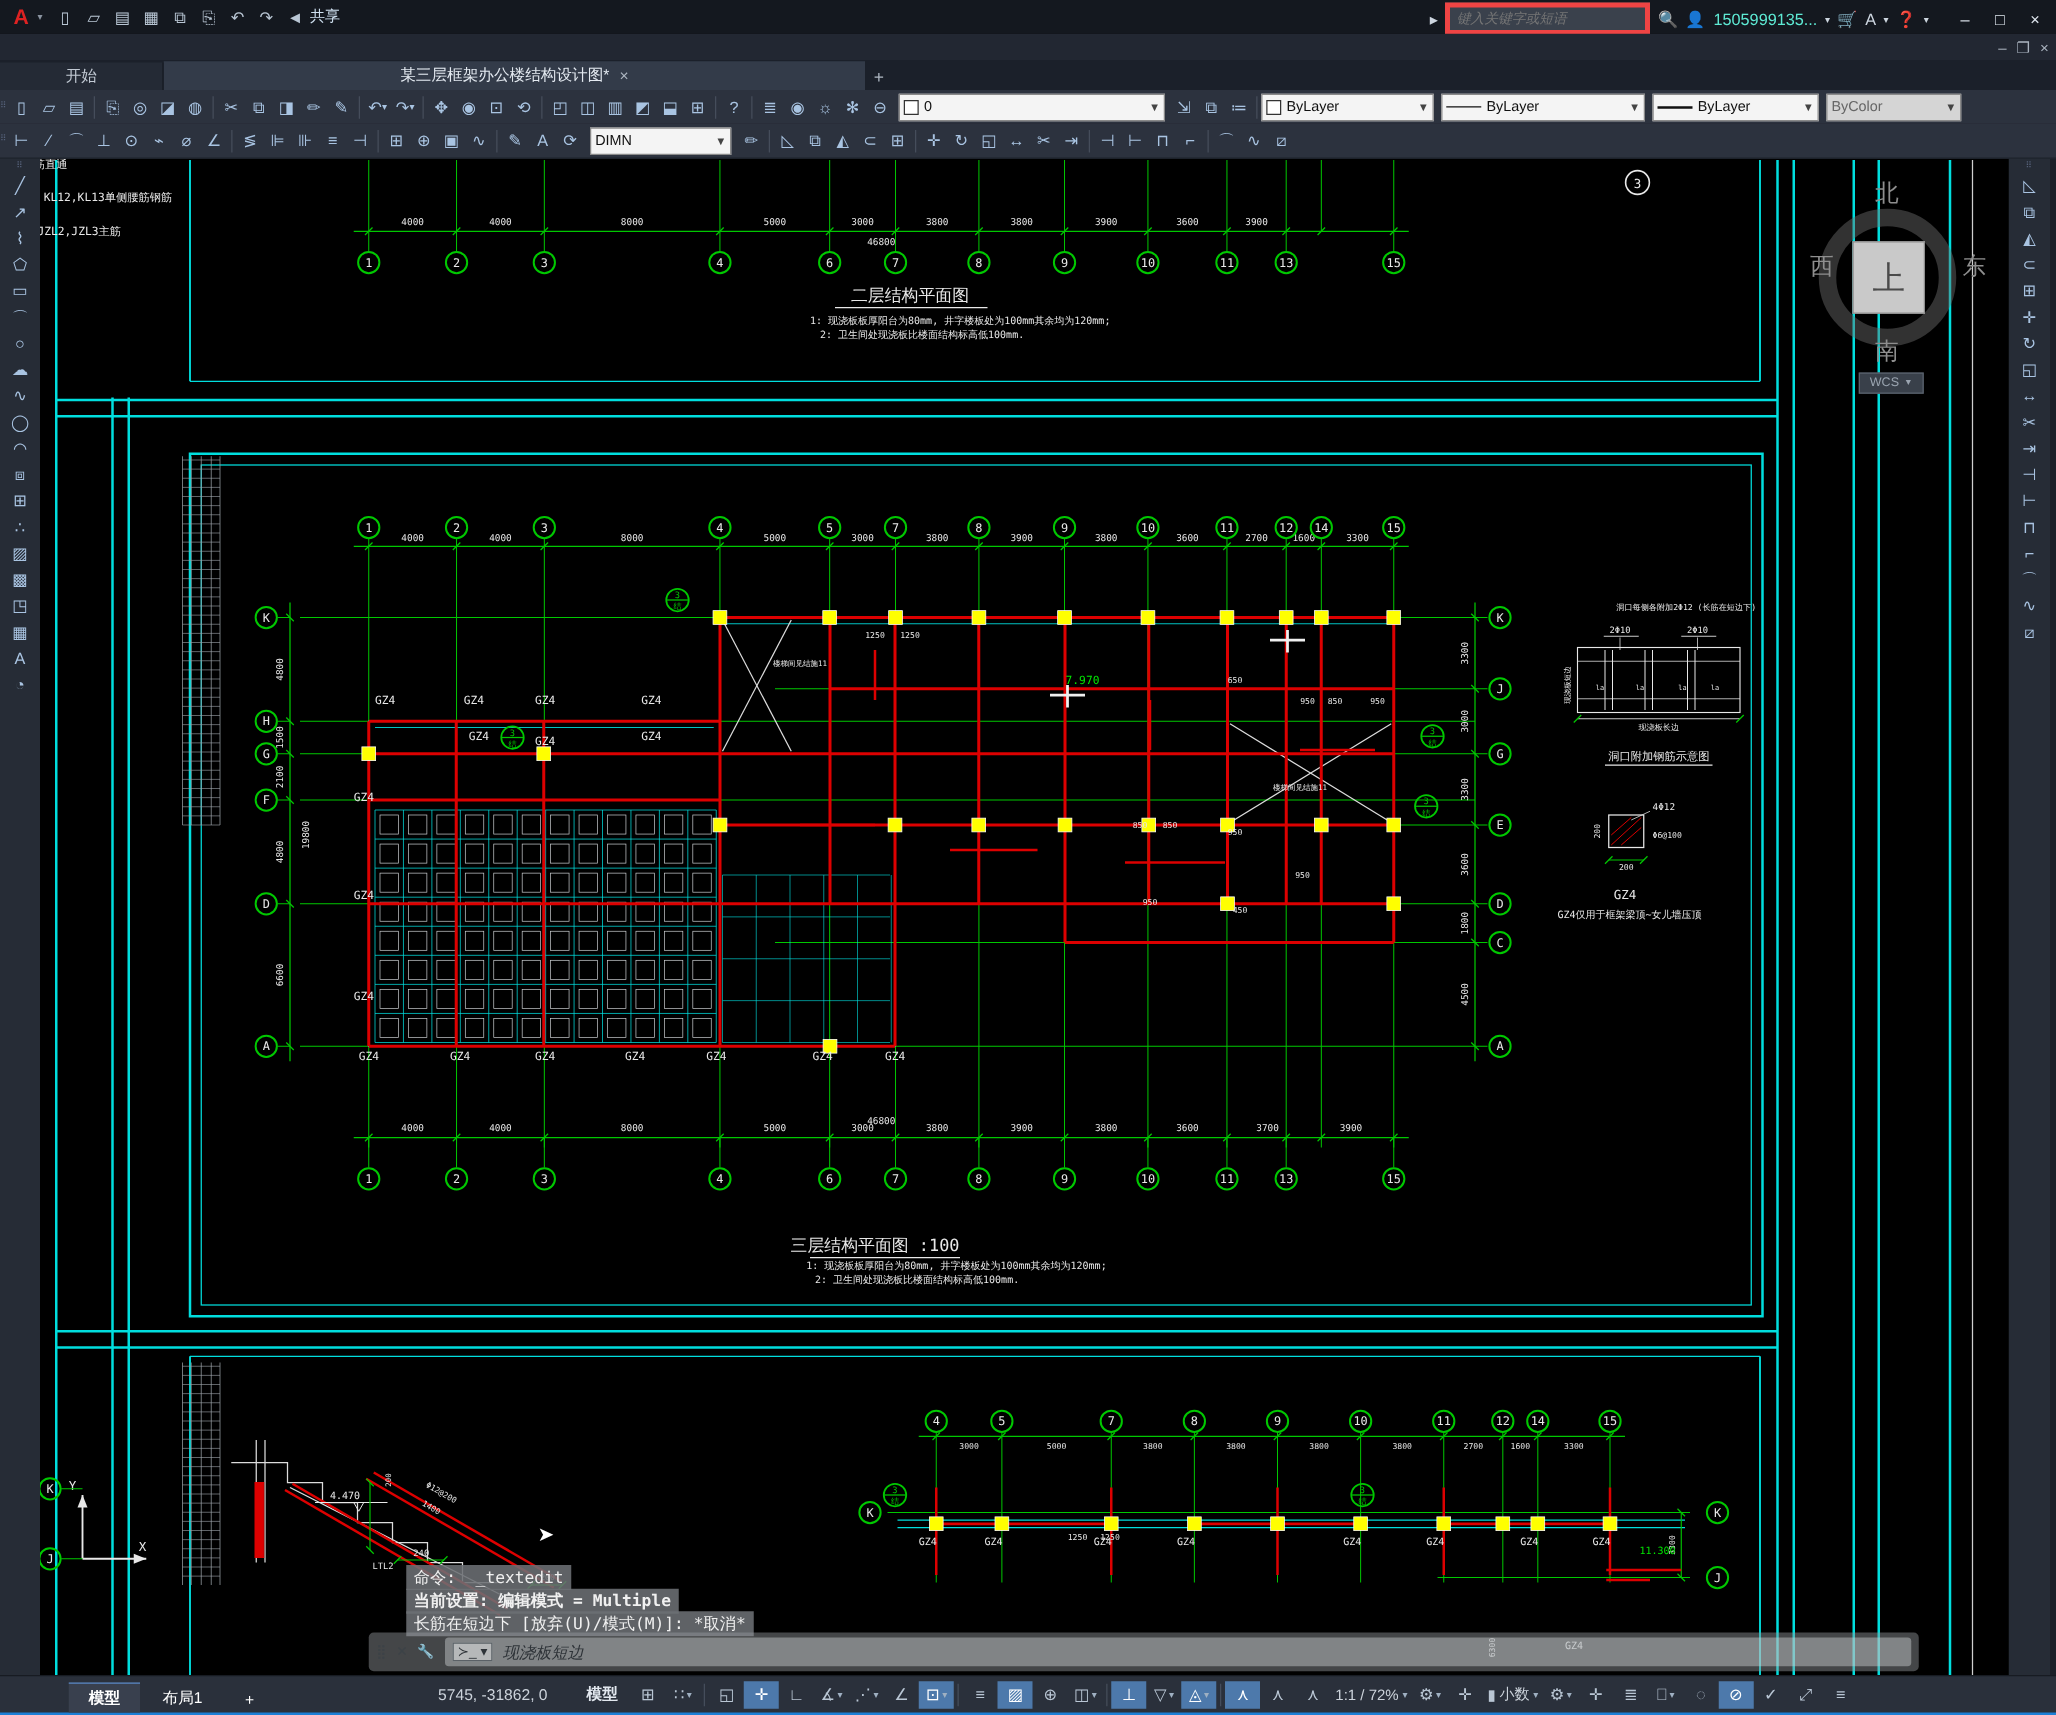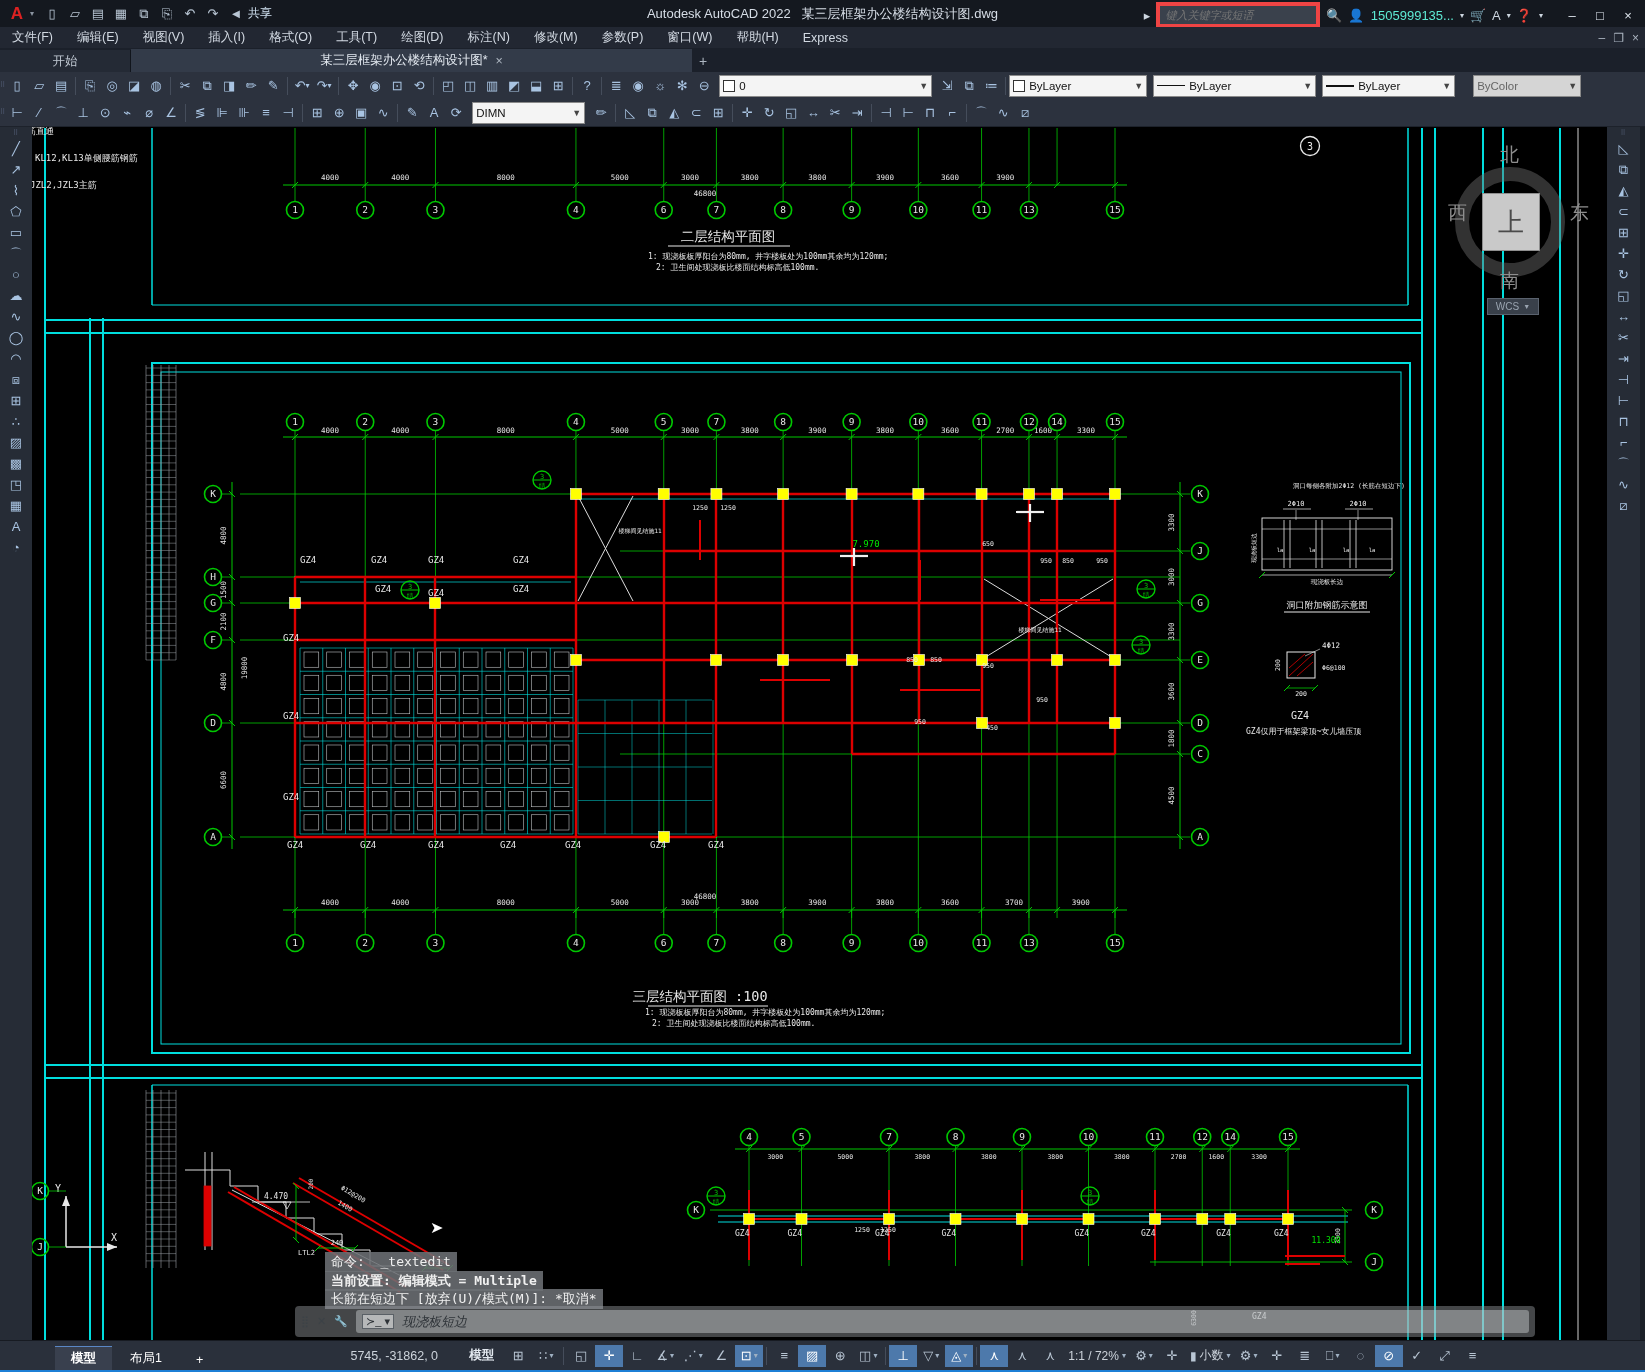--- a/index.html
+++ b/index.html
@@ -87,23 +87,20 @@
       <div class="qicon">▱</div>
       <div class="qicon">▤</div>
       <div class="qicon">▦</div>
       <div class="qicon">⧉</div>
       <div class="qicon">⎘</div>
       <div class="qicon">↶</div>
       <div class="qicon">↷</div>
       <div class="qicon">◄</div>
     </div>
   <span id="share-label">共享</span>
-  <div id="tb-title">
-    <span>Autodesk AutoCAD 2022</span>&nbsp;&nbsp;&nbsp;<span>某三层框架办公楼结构设计图.dwg</span>
-  </div>
   <div id="tb-right">
     <span class="tbr-ic">▸</span>
     <input id="tb-search" placeholder="键入关键字或短语" style="">
     <span class="tbr-ic">🔍</span>
     <span class="tbr-ic" style="color:#5ba3d9">👤</span>
     <span class="tbr-user">1505999135...</span>
     <span class="tbr-ic" style="font-size:8px">▾</span>
     <span class="tbr-ic">🛒</span>
     <span class="tbr-ic">A</span>
     <span class="tbr-ic" style="font-size:8px">▾</span>
@@ -111,35 +108,20 @@
     <span class="tbr-ic" style="font-size:8px">▾</span>
     <div class="winctl">
       <span class="wbtn">–</span>
       <span class="wbtn">□</span>
       <span class="wbtn">×</span>
     </div>
   </div>
 </div>
 
 <div id="menubar" class="abs">
-  <div id="menu-items" style="display:flex;height:100%;">
-      <div class="menu-item">文件(F)</div>
-      <div class="menu-item">编辑(E)</div>
-      <div class="menu-item">视图(V)</div>
-      <div class="menu-item">插入(I)</div>
-      <div class="menu-item">格式(O)</div>
-      <div class="menu-item">工具(T)</div>
-      <div class="menu-item">绘图(D)</div>
-      <div class="menu-item">标注(N)</div>
-      <div class="menu-item">修改(M)</div>
-      <div class="menu-item">参数(P)</div>
-      <div class="menu-item">窗口(W)</div>
-      <div class="menu-item">帮助(H)</div>
-      <div class="menu-item">Express</div>
-    </div>
   <div class="wdoc">
     <span>–</span>
     <span>❐</span>
     <span>×</span>
   </div>
 </div>
 
 <div id="tabbar" class="abs">
   <div id="tab-start">开始</div>
   <div id="tab-active">
@@ -211,21 +193,21 @@
   <div class="combo" style="width:155px;margin-left:6px;">
     <span class="lnsw"></span>
       <span>ByLayer</span>
       <span class="car">▼</span>
   </div>
   <div class="combo" style="width:125px;margin-left:6px;">
     <span class="lnsw" style="border-top-width:2px;"></span>
       <span>ByLayer</span>
       <span class="car">▼</span>
   </div>
-  <div class="combo gray" style="width:100px;margin-left:18px;">
+  <div class="combo gray" style="width:100px;margin-left:6px;">
     <span>ByColor</span>
       <span class="car">▼</span>
   </div>
 </div>
 
 <div id="toolbar2" class="abs toolbar">
   <span class="grip">⠿</span>
   <div id="tb2-dim" style="display:flex;align-items:center;">
       <div class="ticon">⊢</div>
       <div class="ticon">∕</div>

